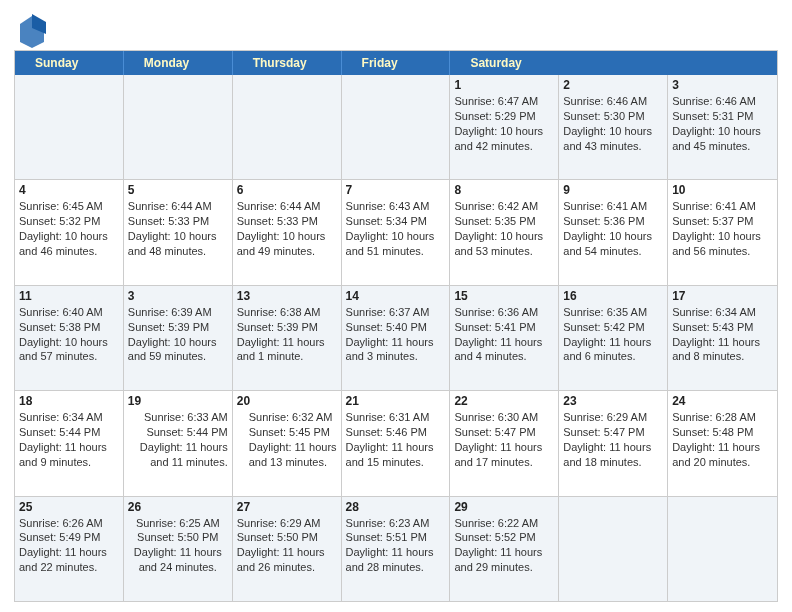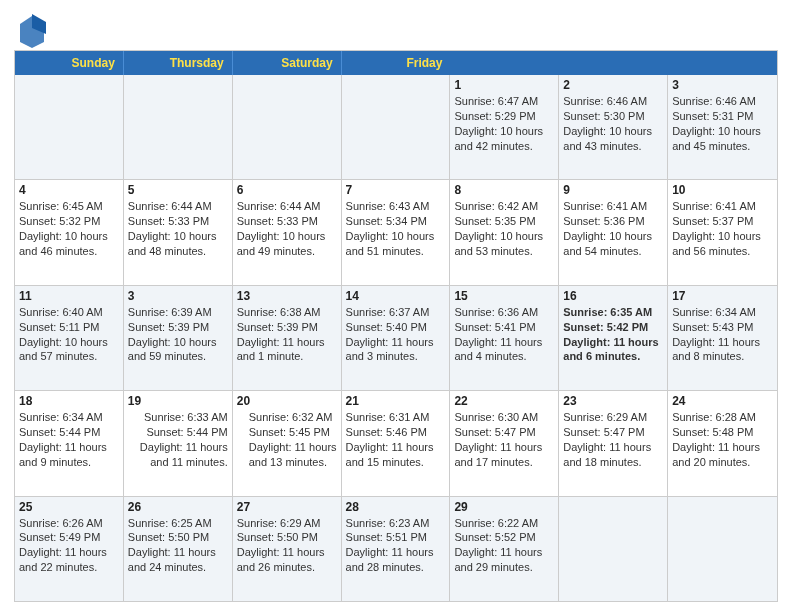--- a/index.html
+++ b/index.html
@@ -67,25 +67,25 @@
       display: flex;
       flex-direction: column;
       border: 1px solid #ccc;
     }
     .cal-header {
       display: grid;
       grid-template-columns: repeat(7, 1fr);
       background: #2a6db5;
     }
     .cal-header-cell {
-      color: #fde047;
+      color: #fef9c3;
       font-size: 12px;
       font-weight: bold;
-      padding: 5px 8px;
-      text-align: right;
+      padding: 5px 20px;
+      text-align: left;
       border-right: 1px solid #4a8dd5;
     }
     .cal-header-cell:last-child { border-right: none; }
     .cal-body {
       flex: 1;
       display: flex;
       flex-direction: column;
     }
     .cal-row {
       display: grid;
@@ -137,23 +137,24 @@
     </div>
     <div class="title-block">
       <div class="month-title"></div>
       <div class="location-title"></div>
     </div>
   </div>
 
   <div class="calendar">
     <div class="cal-header" id="cal-header">
         <div class="cal-header-cell">Sunday</div>
+        <div class="cal-header-cell">Monday</div>
         <div class="cal-header-cell">Thursday</div>
+        <div class="cal-header-cell">Friday</div>
         <div class="cal-header-cell">Saturday</div>
-        <div class="cal-header-cell">Friday</div>
       </div>
     <div class="cal-body" id="cal-body">
         <div class="cal-row">
           <div class="cal-cell empty alt-row"></div>
           <div class="cal-cell empty alt-row"></div>
           <div class="cal-cell empty alt-row"></div>
           <div class="cal-cell empty alt-row"></div>
           <div class="cal-cell alt-row">
             <div class="day-num">1</div>
             <div class="day-info" style="white-space: pre-line;">Sunrise: 6:47 AM
@@ -224,21 +225,21 @@
             <div class="day-info" style="white-space: pre-line;">Sunrise: 6:41 AM
 Sunset: 5:37 PM
 Daylight: 10 hours
 and 56 minutes.</div>
           </div>
         </div>
         <div class="cal-row">
           <div class="cal-cell alt-row">
             <div class="day-num">11</div>
             <div class="day-info" style="white-space: pre-line;">Sunrise: 6:40 AM
-Sunset: 5:11 PM
+Sunset: 5:38 PM
 Daylight: 10 hours
 and 57 minutes.</div>
           </div>
           <div class="cal-cell alt-row">
             <div class="day-num">3</div>
             <div class="day-info" style="white-space: pre-line;">Sunrise: 6:39 AM
 Sunset: 5:39 PM
 Daylight: 10 hours
 and 59 minutes.</div>
           </div>
@@ -258,21 +259,21 @@
           </div>
           <div class="cal-cell alt-row">
             <div class="day-num">15</div>
             <div class="day-info" style="white-space: pre-line;">Sunrise: 6:36 AM
 Sunset: 5:41 PM
 Daylight: 11 hours
 and 4 minutes.</div>
           </div>
           <div class="cal-cell alt-row">
             <div class="day-num">16</div>
-            <div class="day-info" style="white-space: pre-line; font-weight: bold;">Sunrise: 6:35 AM
+            <div class="day-info" style="white-space: pre-line;">Sunrise: 6:35 AM
 Sunset: 5:42 PM
 Daylight: 11 hours
 and 6 minutes.</div>
           </div>
           <div class="cal-cell alt-row">
             <div class="day-num">17</div>
             <div class="day-info" style="white-space: pre-line;">Sunrise: 6:34 AM
 Sunset: 5:43 PM
 Daylight: 11 hours
 and 8 minutes.</div>
@@ -332,21 +333,21 @@
         <div class="cal-row">
           <div class="cal-cell alt-row">
             <div class="day-num">25</div>
             <div class="day-info" style="white-space: pre-line;">Sunrise: 6:26 AM
 Sunset: 5:49 PM
 Daylight: 11 hours
 and 22 minutes.</div>
           </div>
           <div class="cal-cell alt-row">
             <div class="day-num">26</div>
-            <div class="day-info" style="white-space: pre-line;">Sunrise: 6:25 AM
+            <div class="day-info" style="white-space: pre-line; text-align: center;">Sunrise: 6:25 AM
 Sunset: 5:50 PM
 Daylight: 11 hours
 and 24 minutes.</div>
           </div>
           <div class="cal-cell alt-row">
             <div class="day-num">27</div>
             <div class="day-info" style="white-space: pre-line;">Sunrise: 6:29 AM
 Sunset: 5:50 PM
 Daylight: 11 hours
 and 26 minutes.</div>

